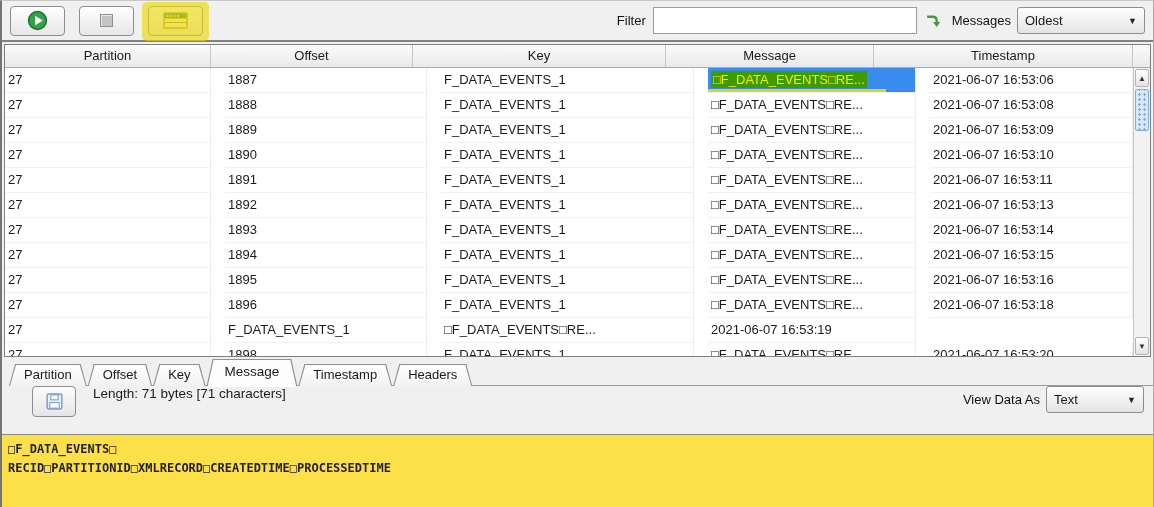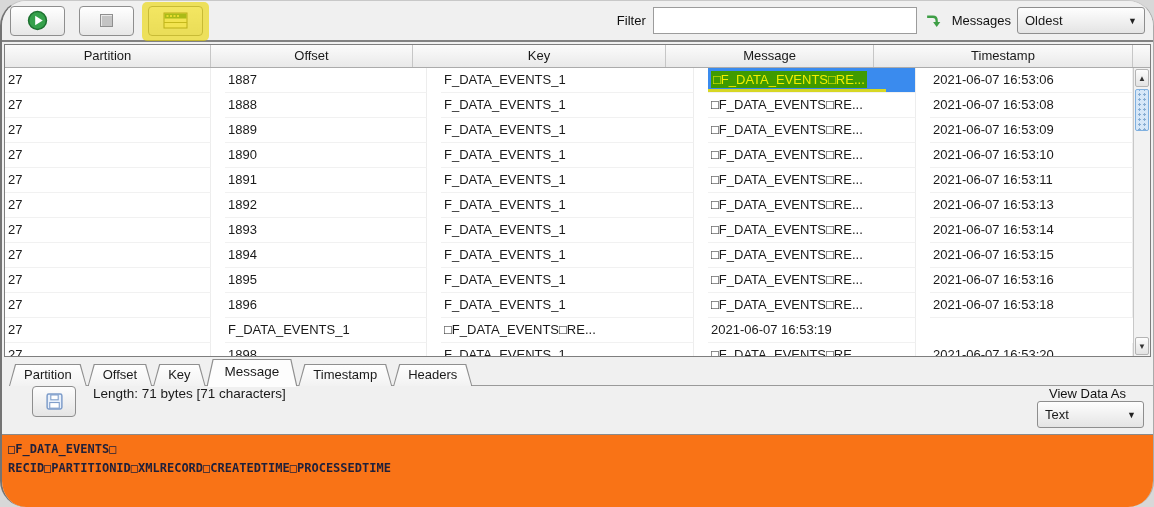--- a/index.html
+++ b/index.html
@@ -6,21 +6,21 @@
   body { margin: 0; background: #d8d8d8; }
   .window {
     width: 1154px; height: 507px;
     background: #f0f0f0;
     border-left: 2px solid #747474;
     border-right: 1px solid #aaa;
     border-top: 1px solid #c8c8c8;
     font-family: "Liberation Sans", sans-serif;
     color: #1a1a1a;
     display: flex; flex-direction: column;
-    overflow: hidden; position: relative; border-radius: 26px;
+    overflow: hidden; position: relative;
   }
   
   .toolbar {
     height: 41px; flex: 0 0 41px;
     display: flex; align-items: center;
     padding: 0 8px;
     border-bottom: 2px solid #828282;
     background: #f0f0f0;
   }
   .tbtn {
@@ -115,25 +115,25 @@
     height: 49px; flex: 0 0 49px;
     border-top: 1px solid #9a9a9a; margin-top: -1px;
     display: flex; align-items: flex-start; padding: 0 9px; background: #f0f0f0; margin-left: 21px;
   }
   .save-btn {
     width: 44px; height: 31px; border: 1px solid #8e8e8e; border-radius: 4px;
     background: linear-gradient(#fdfdfd, #e5e5e5);
     display: flex; align-items: center; justify-content: center; cursor: pointer;
   }
   .length-text { margin-left: 17px; font-size: 13.5px; }
-  .right-group { margin-left: auto; display: flex; align-items: center; flex-direction: column; }
-  .viewdata-select { width: 107px; }
+  .right-group { margin-left: auto; display: flex; align-items: center; }
+  .viewdata-select { width: 98px; }
   
   .payload {
-    flex: 1; background: #f97316; border-top: 1px solid #8a8a8a;
+    flex: 1; background: #fde047; border-top: 1px solid #8a8a8a;
     padding: 5px 6px; overflow: hidden;
     font-family: "DejaVu Sans Mono", monospace;
     font-size: 12px; font-weight: bold; color: #20203a; line-height: 19px;
     white-space: pre;
   }
 </style>
 </head>
 <body>
 
 <div class="window">

